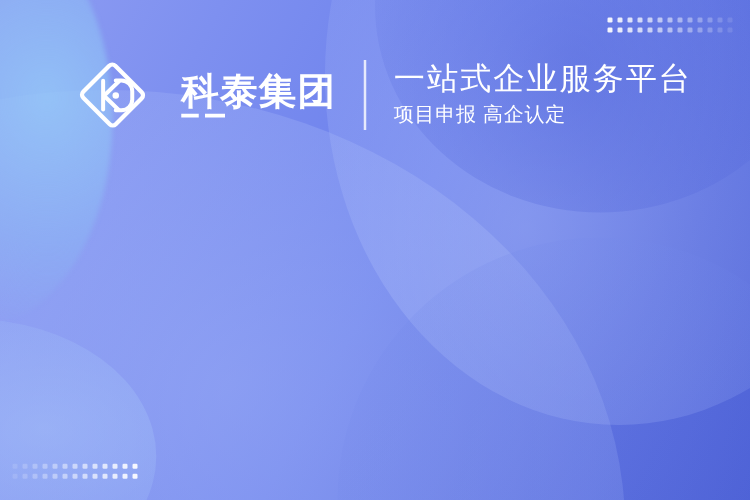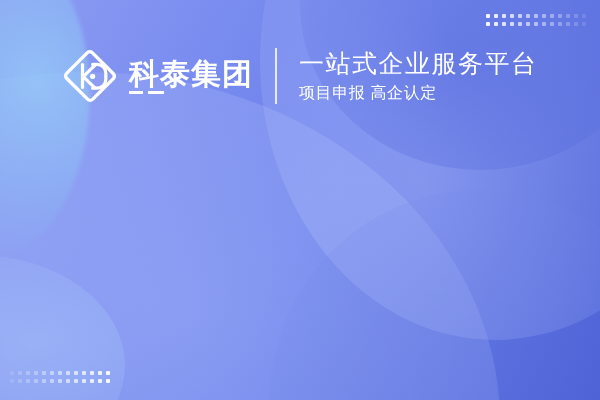--- a/index.html
+++ b/index.html
@@ -135,20 +135,21 @@
   .logo-mark {
     width: 56px;
     height: 56px;
     flex: 0 0 56px;
   }
 
   .logo-text {
     display: flex;
     flex-direction: column;
     justify-content: flex-end;
+    margin-left: 16px;
   }
 
   .logo-cn {
     font-size: 30px;
     font-weight: bold;
     color: #ffffff;
     letter-spacing: 1px;
     line-height: 1.04;
     white-space: nowrap;
   }

